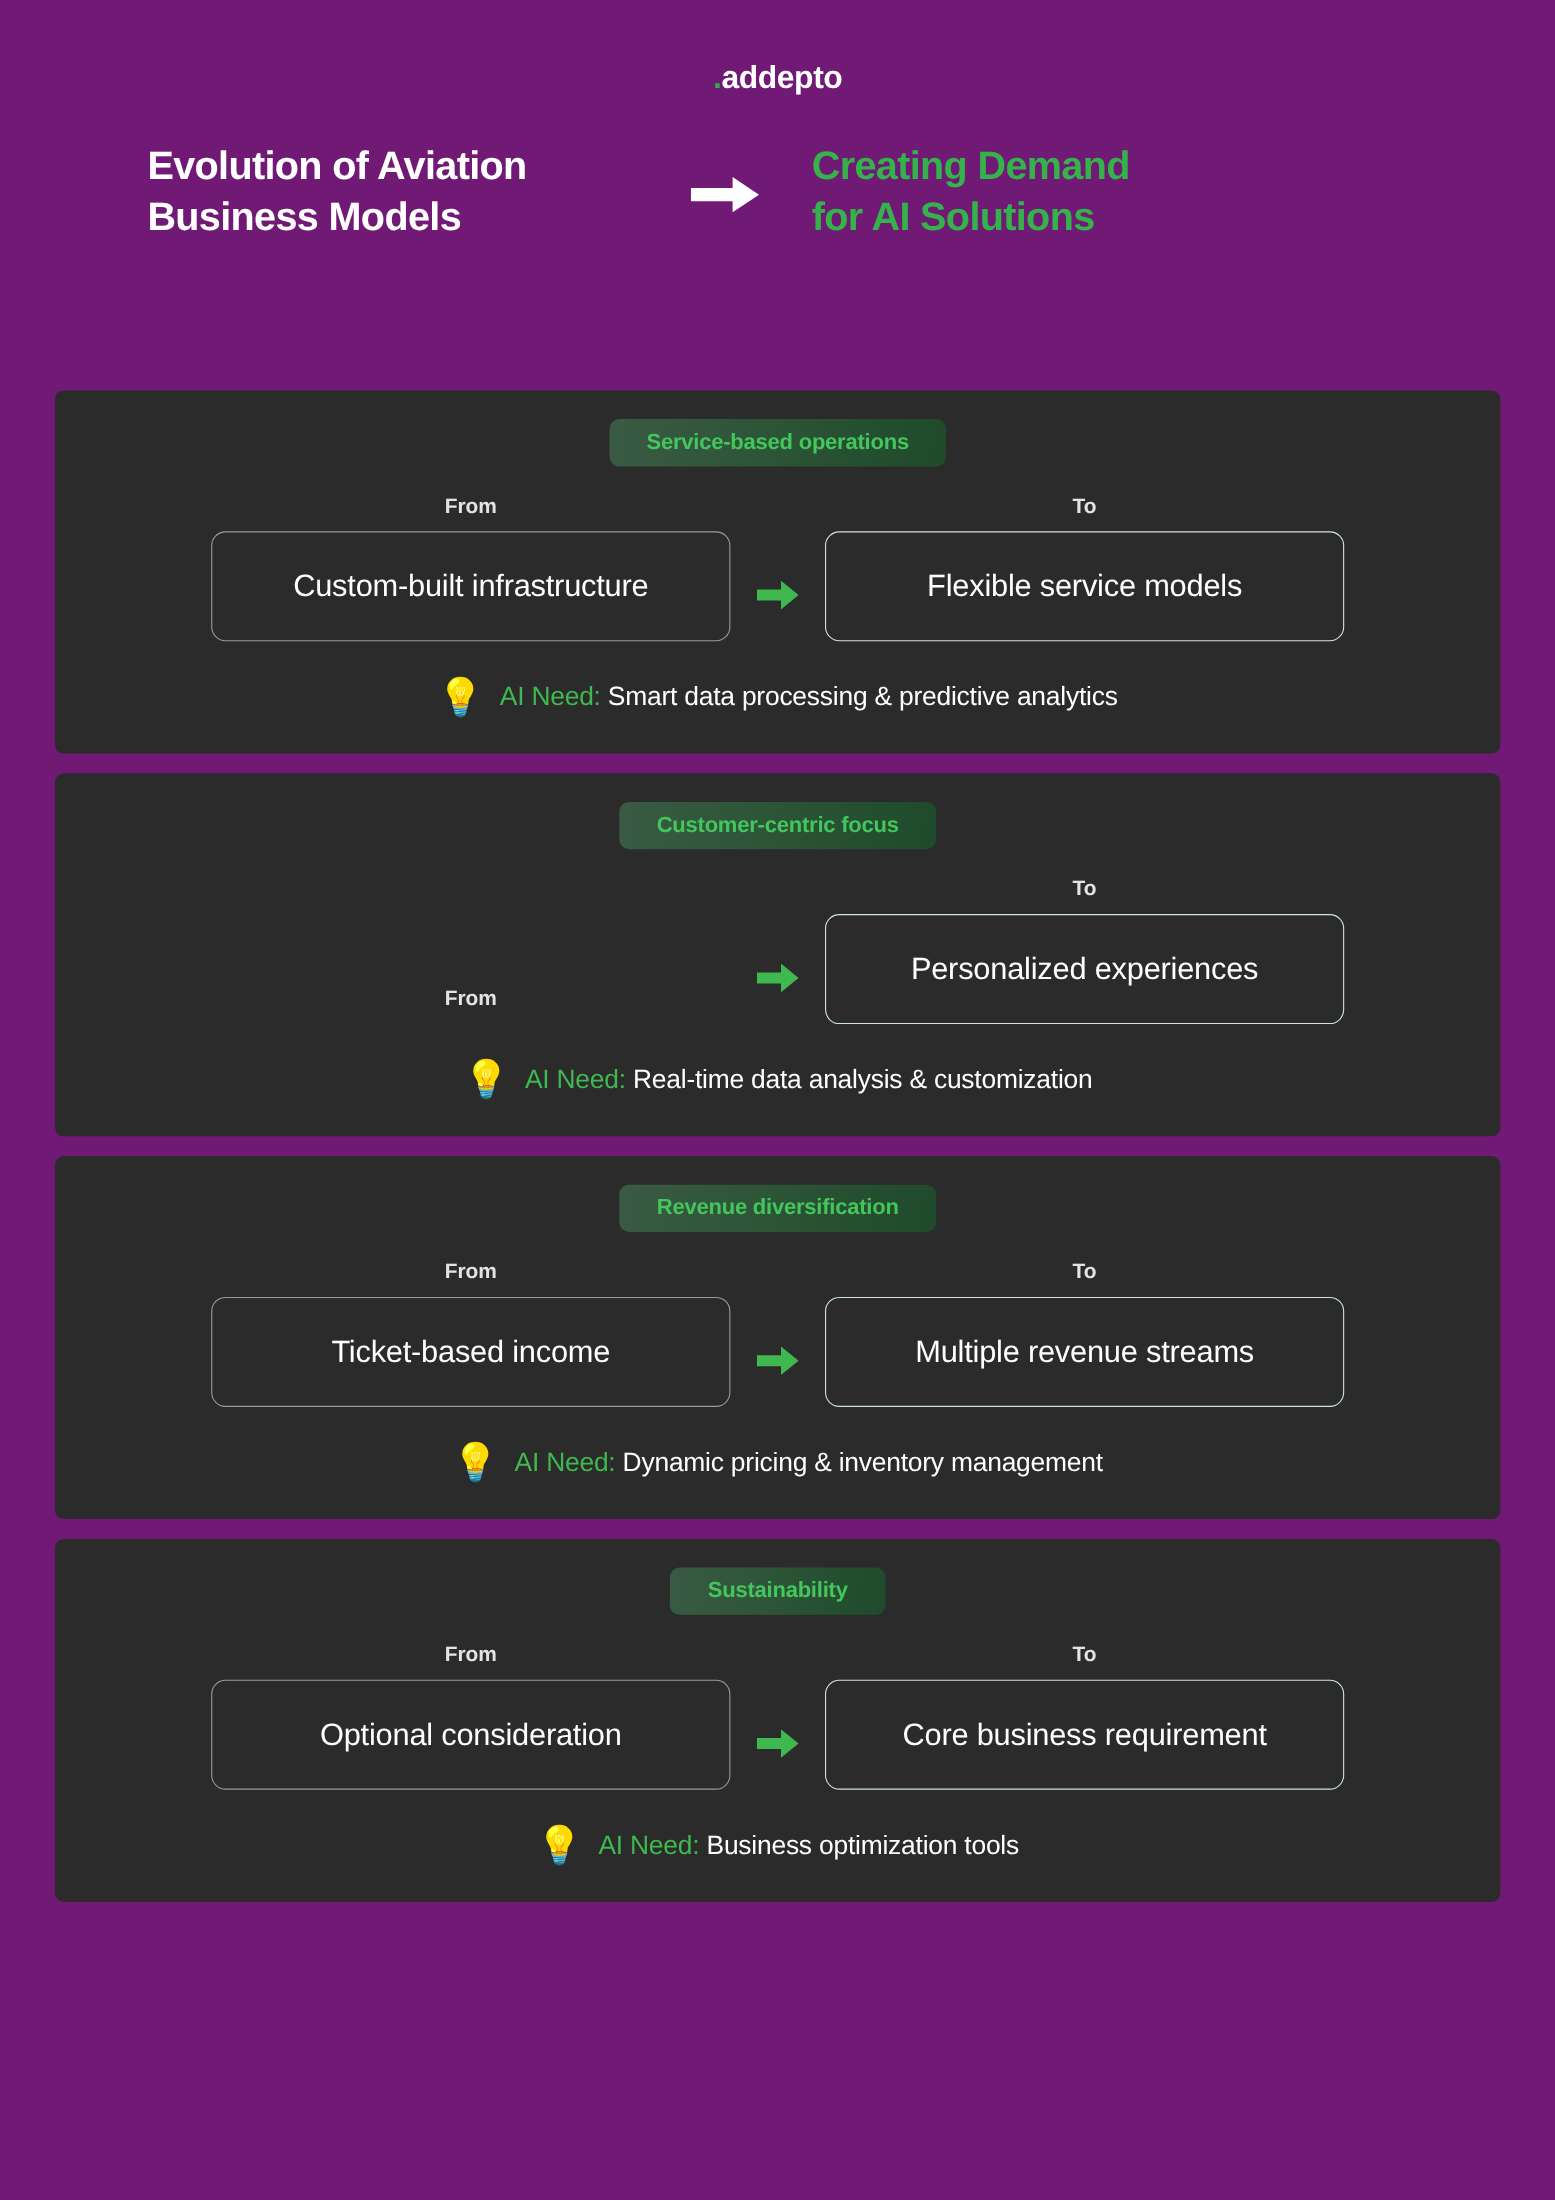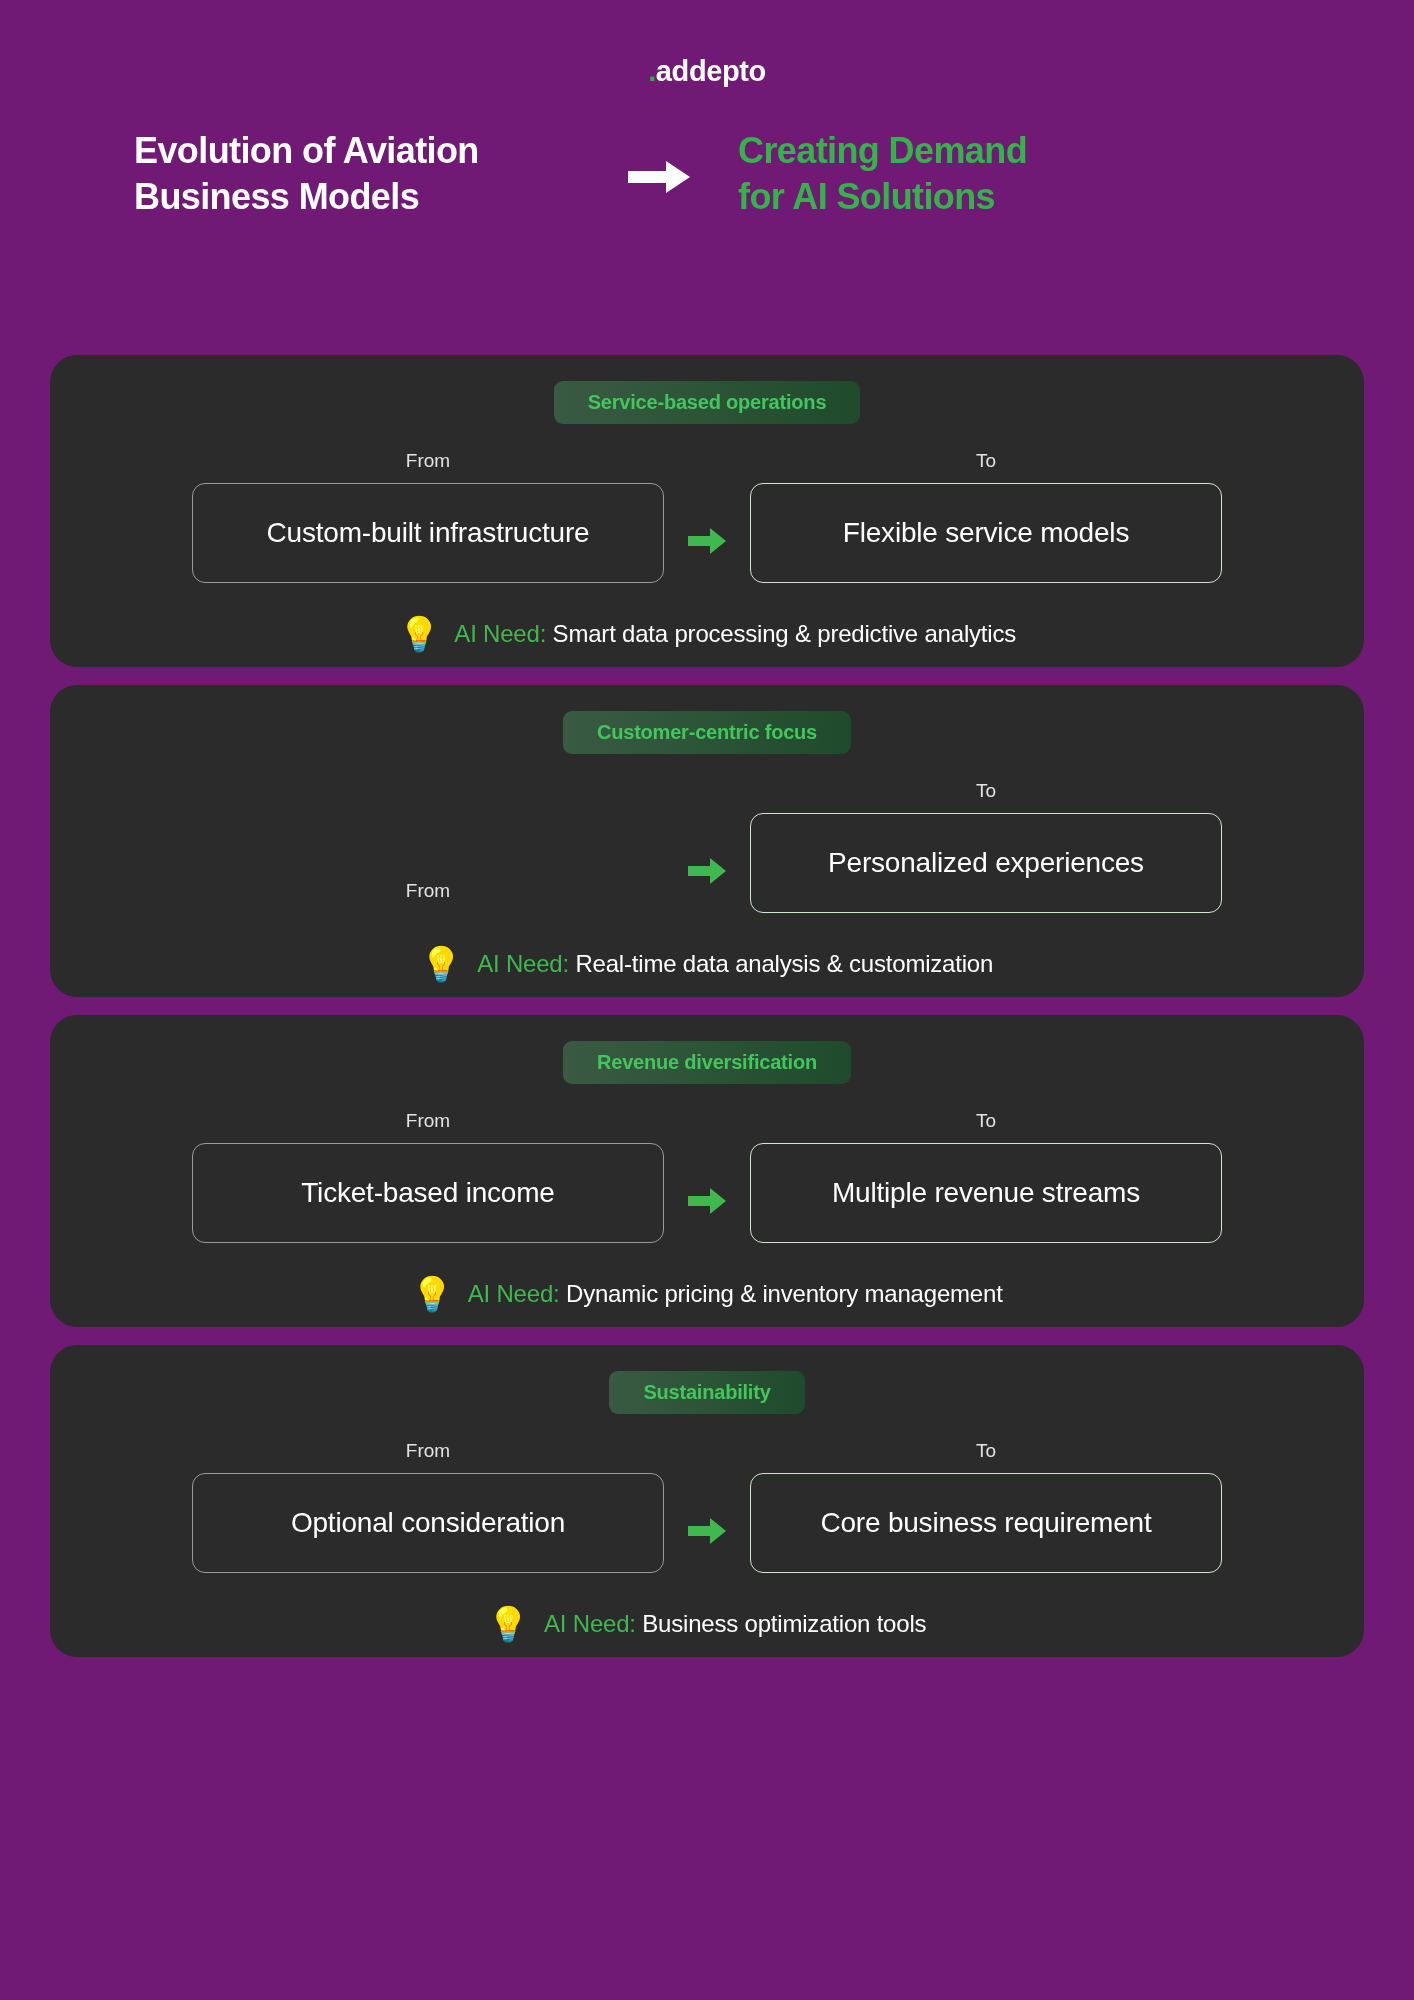--- a/index.html
+++ b/index.html
@@ -66,23 +66,23 @@
 
   
   .cards {
     position: absolute;
     top: 355px;
     left: 50px;
     width: 1314px;
   }
   .card {
     background: #2b2b2b;
-    border-radius: 27px;
+    border-radius: 8px;
     margin-bottom: 18px;
-    padding: 26px 38px 16px 38px;
+    padding: 26px 38px 34px 38px;
     position: relative;
   }
 
   .badge-row { text-align: center; }
   .badge {
     display: inline-block;
     padding: 10px 34px;
     border-radius: 9px;
     font-size: 20px;
     font-weight: 700;
@@ -98,21 +98,21 @@
     margin-top: 26px;
   }
   .col {
     width: 472px;
   }
   .col-label {
     text-align: center;
     font-size: 19px;
     color: #e3e3e3;
     margin-bottom: 11px;
-    font-weight: 400;
+    font-weight: 700;
   }
   .box {
     height: 100px;
     border-radius: 13px;
     display: flex;
     align-items: center;
     justify-content: center;
     font-size: 28px;
     color: #ffffff;
     letter-spacing: -0.2px;

